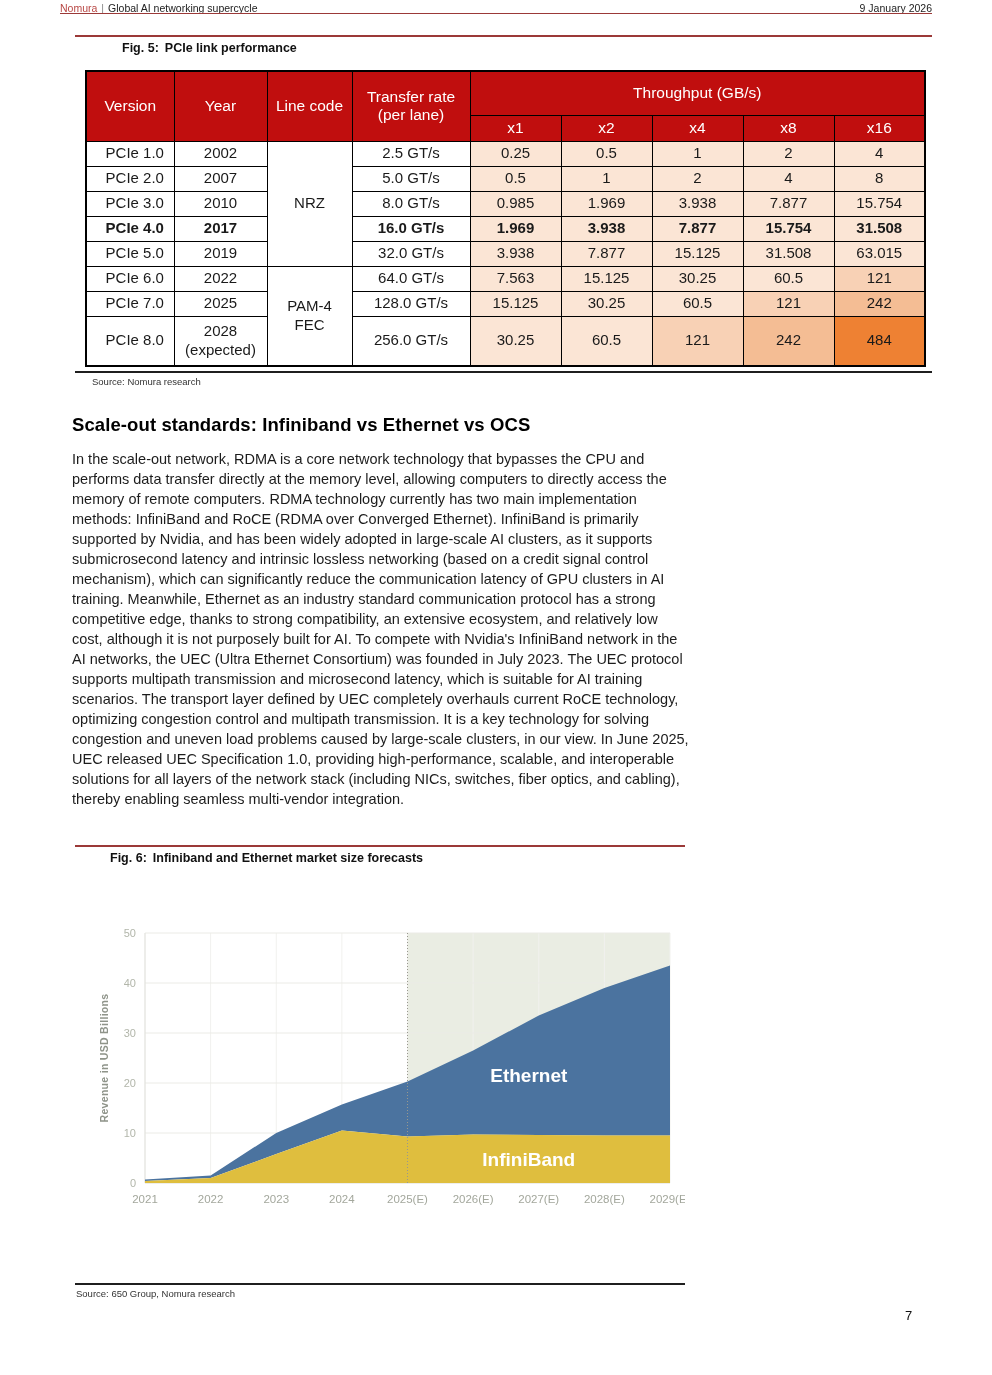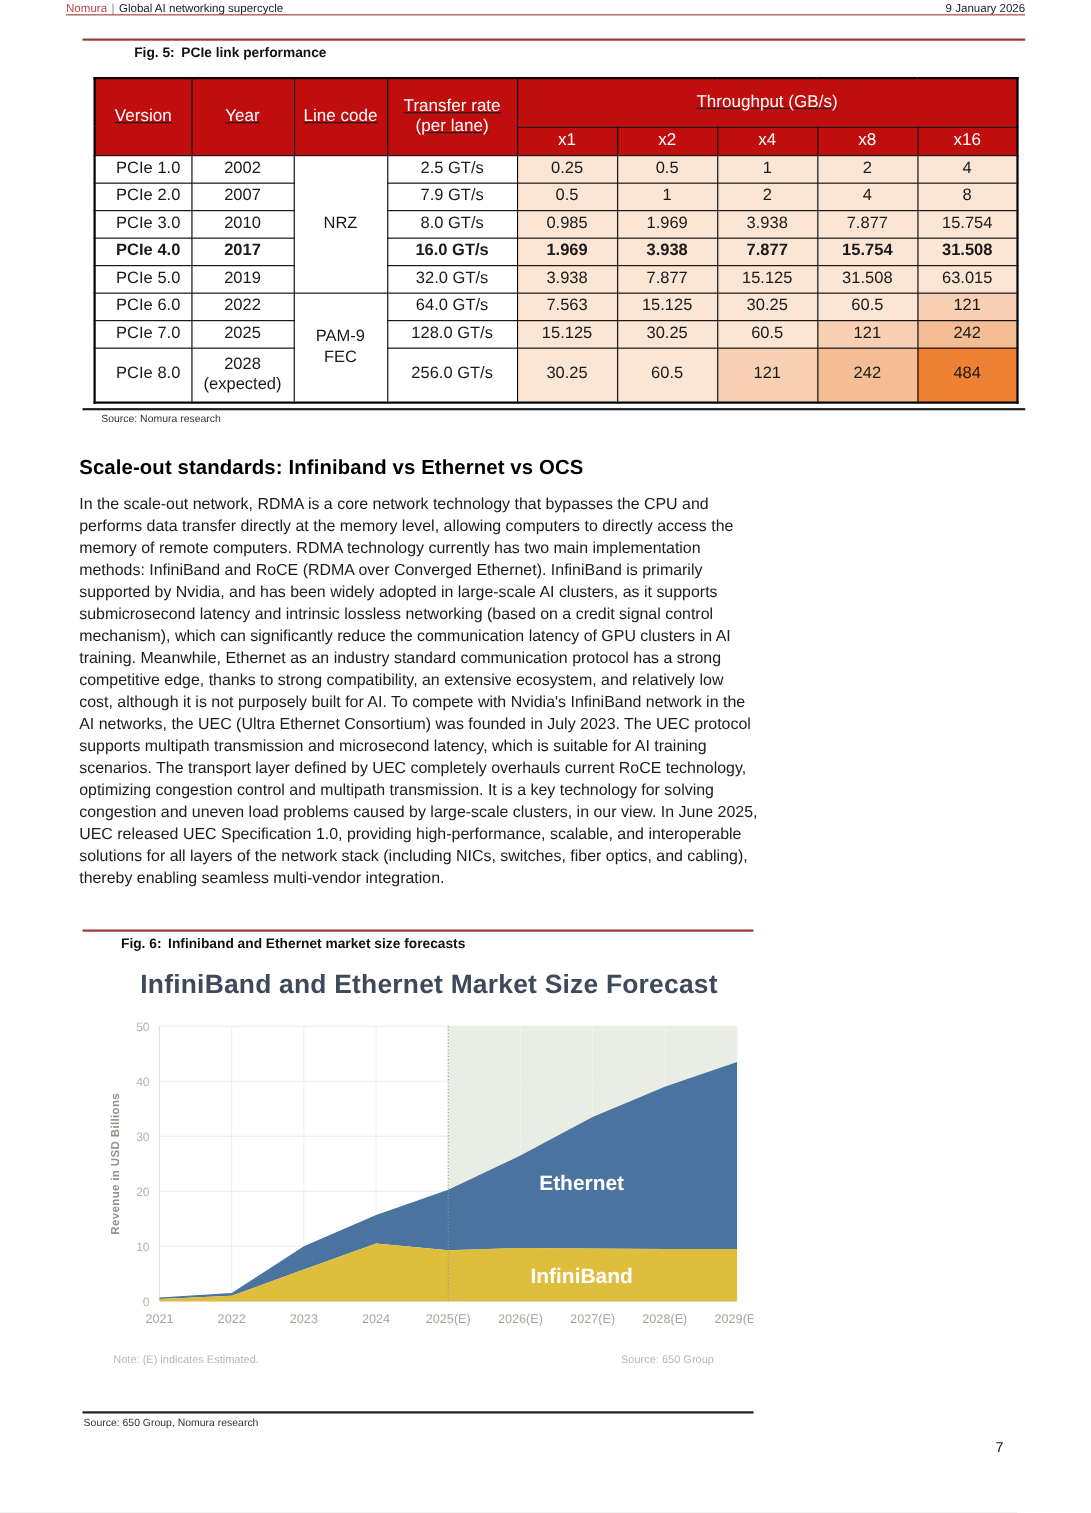--- a/index.html
+++ b/index.html
@@ -63,21 +63,21 @@
         <col class="c-year">
         <col class="c-linecode">
         <col class="c-rate">
       <col class="c-lane">
         <col class="c-lane">
         <col class="c-lane">
         <col class="c-lane">
         <col class="c-lane">
     </colgroup>
     <thead>
-      <tr style="height:44px;text-decoration:underline;">
+      <tr style="height:44px;">
         <th rowspan="2">Version</th>
         <th rowspan="2">Year</th>
         <th rowspan="2">Line code</th>
         <th rowspan="2">Transfer rate
 (per lane)</th>
         <th colspan="5">Throughput (GB/s)</th>
       </tr>
       <tr style="height:26px;" id="lane-header-row">
           <th>x1</th>
           <th>x2</th>
@@ -94,21 +94,21 @@
           <td class="cell-rate">2.5 GT/s</td>
           <td class="cell-value" style="background: rgb(251, 229, 213);">0.25</td>
           <td class="cell-value" style="background: rgb(251, 229, 213);">0.5</td>
           <td class="cell-value" style="background: rgb(251, 229, 213);">1</td>
           <td class="cell-value" style="background: rgb(251, 229, 213);">2</td>
           <td class="cell-value" style="background: rgb(251, 229, 213);">4</td>
         </tr>
         <tr style="height: 25px;">
           <td class="cell-version">PCIe 2.0</td>
           <td class="cell-year">2007</td>
-          <td class="cell-rate">7.9 GT/s</td>
+          <td class="cell-rate">5.0 GT/s</td>
           <td class="cell-value" style="background: rgb(251, 229, 213);">0.5</td>
           <td class="cell-value" style="background: rgb(251, 229, 213);">1</td>
           <td class="cell-value" style="background: rgb(251, 229, 213);">2</td>
           <td class="cell-value" style="background: rgb(251, 229, 213);">4</td>
           <td class="cell-value" style="background: rgb(251, 229, 213);">8</td>
         </tr>
         <tr style="height: 25px;">
           <td class="cell-version">PCIe 3.0</td>
           <td class="cell-year">2010</td>
           <td class="cell-rate">8.0 GT/s</td>
@@ -134,21 +134,21 @@
           <td class="cell-rate">32.0 GT/s</td>
           <td class="cell-value" style="background: rgb(251, 229, 213);">3.938</td>
           <td class="cell-value" style="background: rgb(251, 229, 213);">7.877</td>
           <td class="cell-value" style="background: rgb(251, 229, 213);">15.125</td>
           <td class="cell-value" style="background: rgb(251, 229, 213);">31.508</td>
           <td class="cell-value" style="background: rgb(251, 229, 213);">63.015</td>
         </tr>
         <tr style="height: 25px;">
           <td class="cell-version">PCIe 6.0</td>
           <td class="cell-year">2022</td>
-          <td class="cell-linecode" rowspan="3">PAM-9
+          <td class="cell-linecode" rowspan="3">PAM-4
 FEC</td>
           <td class="cell-rate">64.0 GT/s</td>
           <td class="cell-value" style="background: rgb(251, 229, 213);">7.563</td>
           <td class="cell-value" style="background: rgb(251, 229, 213);">15.125</td>
           <td class="cell-value" style="background: rgb(251, 229, 213);">30.25</td>
           <td class="cell-value" style="background: rgb(251, 229, 213);">60.5</td>
           <td class="cell-value" style="background: rgb(248, 209, 181);">121</td>
         </tr>
         <tr style="height: 25px;">
           <td class="cell-version">PCIe 7.0</td>
@@ -179,21 +179,20 @@
 
   <h2 class="sec abs" style="left:72px;top:414px;">Scale-out standards: Infiniband vs Ethernet vs OCS</h2>
   <div class="abs body-text" style="left:72px;top:449px;width:620px;">In the scale-out network, RDMA is a core network technology that bypasses the CPU and performs data transfer directly at the memory level, allowing computers to directly access the memory of remote computers. RDMA technology currently has two main implementation methods: InfiniBand and RoCE (RDMA over Converged Ethernet). InfiniBand is primarily supported by Nvidia, and has been widely adopted in large-scale AI clusters, as it supports submicrosecond latency and intrinsic lossless networking (based on a credit signal control mechanism), which can significantly reduce the communication latency of GPU clusters in AI training. Meanwhile, Ethernet as an industry standard communication protocol has a strong competitive edge, thanks to strong compatibility, an extensive ecosystem, and relatively low cost, although it is not purposely built for AI. To compete with Nvidia's InfiniBand network in the AI networks, the UEC (Ultra Ethernet Consortium) was founded in July 2023. The UEC protocol supports multipath transmission and microsecond latency, which is suitable for AI training scenarios. The transport layer defined by UEC completely overhauls current RoCE technology, optimizing congestion control and multipath transmission. It is a key technology for solving congestion and uneven load problems caused by large-scale clusters, in our view. In June 2025, UEC released UEC Specification 1.0, providing high-performance, scalable, and interoperable solutions for all layers of the network stack (including NICs, switches, fiber optics, and cabling), thereby enabling seamless multi-vendor integration.</div>
 
   <div class="abs rule-red" style="left:75px;top:845px;width:610px;"></div>
   <div class="abs fig-caption" style="left:64px;top:851px;">
     <span class="cap-label">Fig. 6:</span><span>Infiniband and Ethernet market size forecasts</span>
   </div>
 
   <div class="abs chart-box" style="left:95px;top:873px;">
-    <div class="chart-title">InfiniBand and Ethernet Market Size Forecast</div>
     <svg id="chart-svg" class="abs" style="left:0;top:48px;" width="590" height="300" viewBox="0 0 590 300">
         <rect x="312.5" y="12" width="262.5" height="250" fill="#EAEDE3"></rect>
         <line x1="50" y1="12" x2="50" y2="262" stroke="#f1f1ee" stroke-width="1"></line>
         <line x1="115.625" y1="12" x2="115.625" y2="262" stroke="#f1f1ee" stroke-width="1"></line>
         <line x1="181.25" y1="12" x2="181.25" y2="262" stroke="#f1f1ee" stroke-width="1"></line>
         <line x1="246.875" y1="12" x2="246.875" y2="262" stroke="#f1f1ee" stroke-width="1"></line>
         <line x1="312.5" y1="12" x2="312.5" y2="262" stroke="#f1f1ee" stroke-width="1"></line>
         <line x1="378.125" y1="12" x2="378.125" y2="262" stroke="#f1f1ee" stroke-width="1"></line>
         <line x1="443.75" y1="12" x2="443.75" y2="262" stroke="#f1f1ee" stroke-width="1"></line>
         <line x1="509.375" y1="12" x2="509.375" y2="262" stroke="#f1f1ee" stroke-width="1"></line>
@@ -220,23 +219,19 @@
         <text x="115.625" y="282" fill="#a3a79c" font-size="11.5" text-anchor="middle" font-family="Liberation Sans, sans-serif">2022</text>
         <text x="181.25" y="282" fill="#a3a79c" font-size="11.5" text-anchor="middle" font-family="Liberation Sans, sans-serif">2023</text>
         <text x="246.875" y="282" fill="#a3a79c" font-size="11.5" text-anchor="middle" font-family="Liberation Sans, sans-serif">2024</text>
         <text x="312.5" y="282" fill="#a3a79c" font-size="11.5" text-anchor="middle" font-family="Liberation Sans, sans-serif">2025(E)</text>
         <text x="378.125" y="282" fill="#a3a79c" font-size="11.5" text-anchor="middle" font-family="Liberation Sans, sans-serif">2026(E)</text>
         <text x="443.75" y="282" fill="#a3a79c" font-size="11.5" text-anchor="middle" font-family="Liberation Sans, sans-serif">2027(E)</text>
         <text x="509.375" y="282" fill="#a3a79c" font-size="11.5" text-anchor="middle" font-family="Liberation Sans, sans-serif">2028(E)</text>
         <text x="575" y="282" fill="#a3a79c" font-size="11.5" text-anchor="middle" font-family="Liberation Sans, sans-serif">2029(E)</text>
         <text x="13" y="137" fill="#8f948a" font-size="10.5" font-weight="bold" text-anchor="middle" letter-spacing="0.3" transform="rotate(-90 13 137)" font-family="Liberation Sans, sans-serif">Revenue in USD Billions</text>
       </svg>
-    <div class="chart-notes">
-      <span>Note: (E) indicates Estimated.</span>
-      <span>Source: 650 Group</span>
-    </div>
   </div>
 
   <div class="abs rule-dark" style="left:75px;top:1283px;width:610px;"></div>
   <div class="abs source-line" style="left:76px;top:1288px;">Source: 650 Group, Nomura research</div>
 
   <div class="abs page-num" style="left:905px;top:1308px;">7</div>
 </div>
 
 </body></html>

